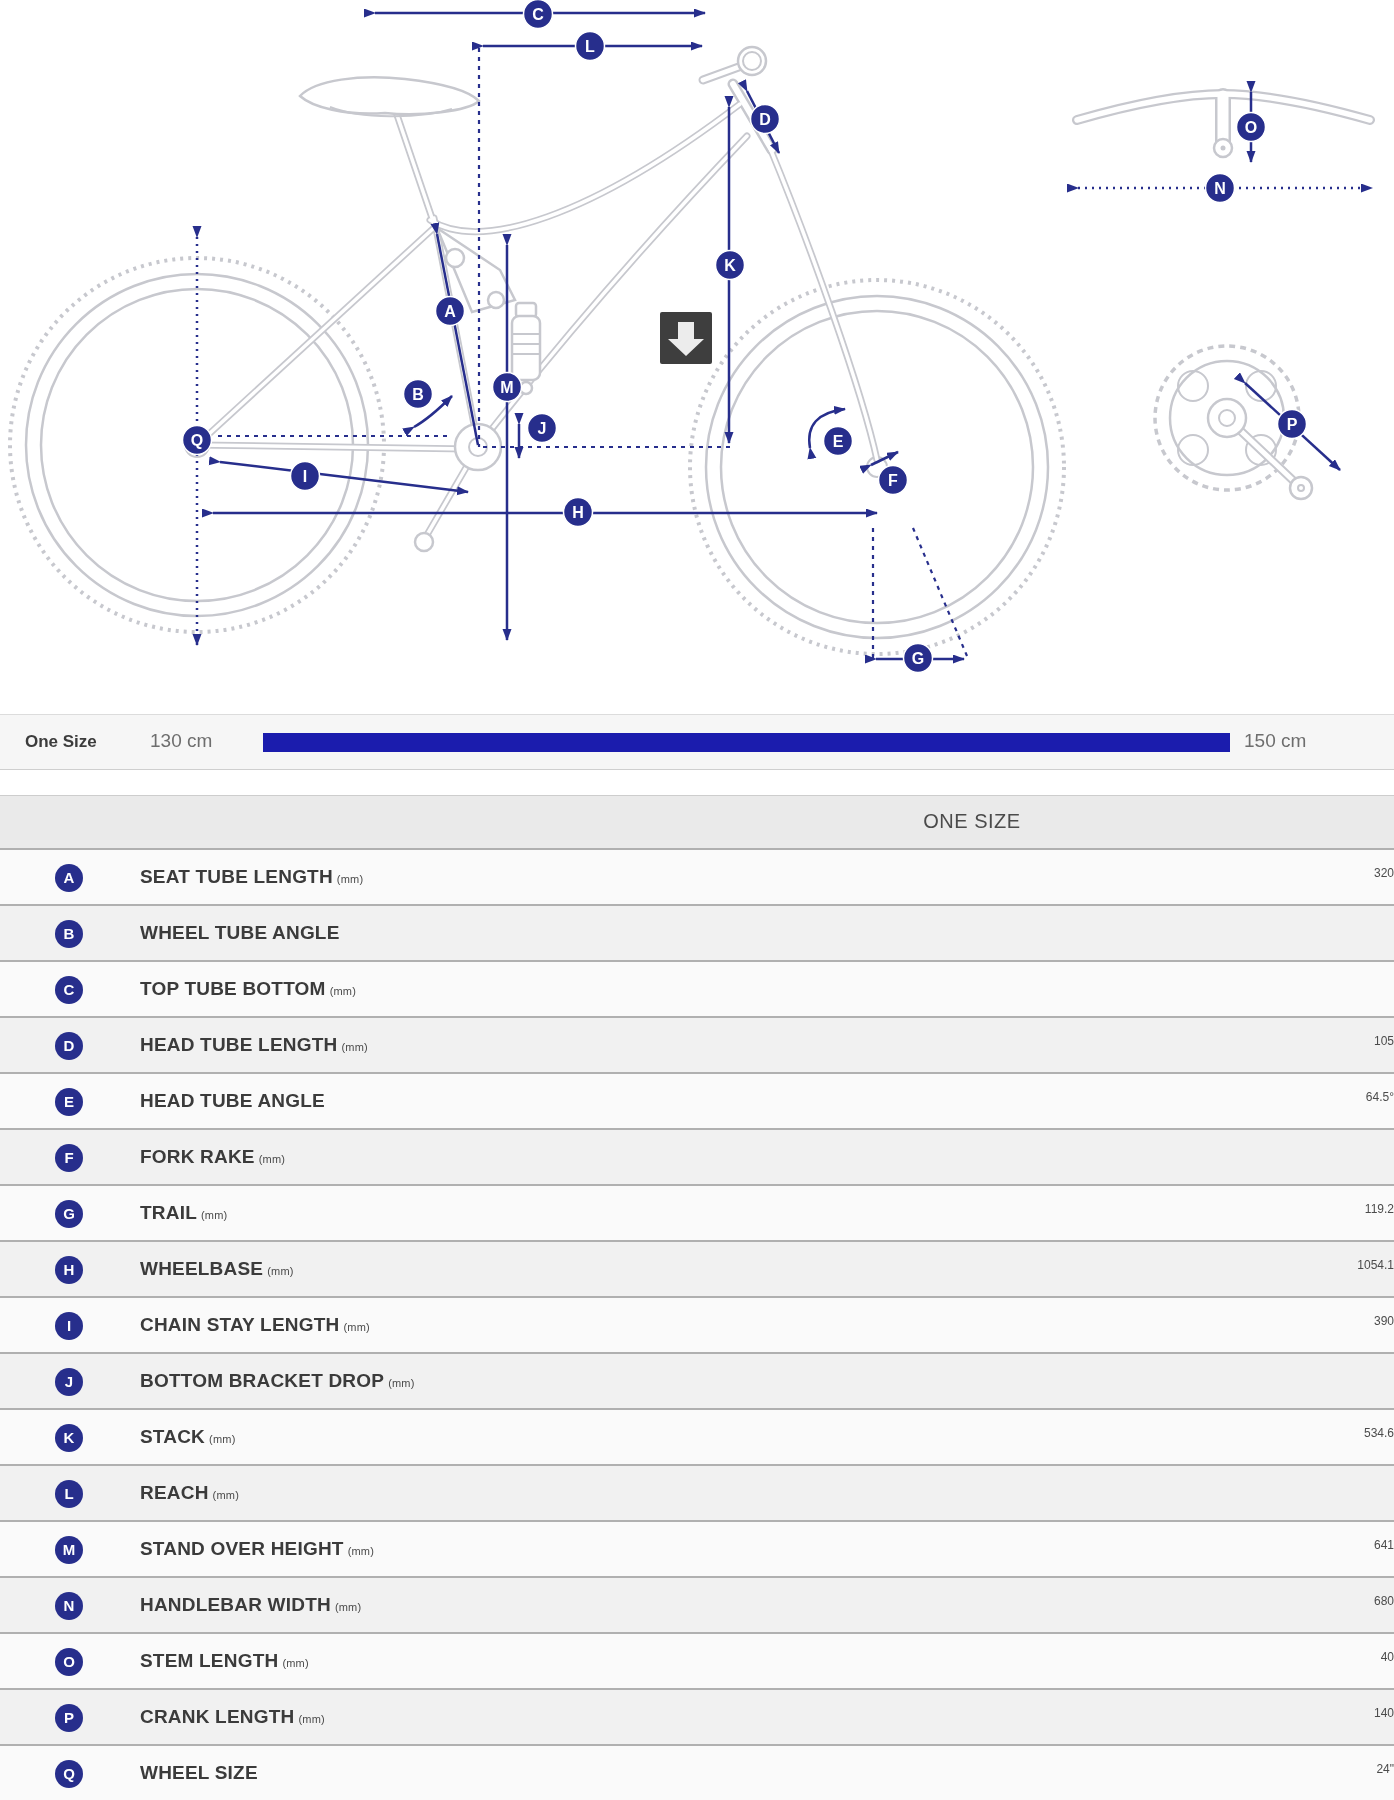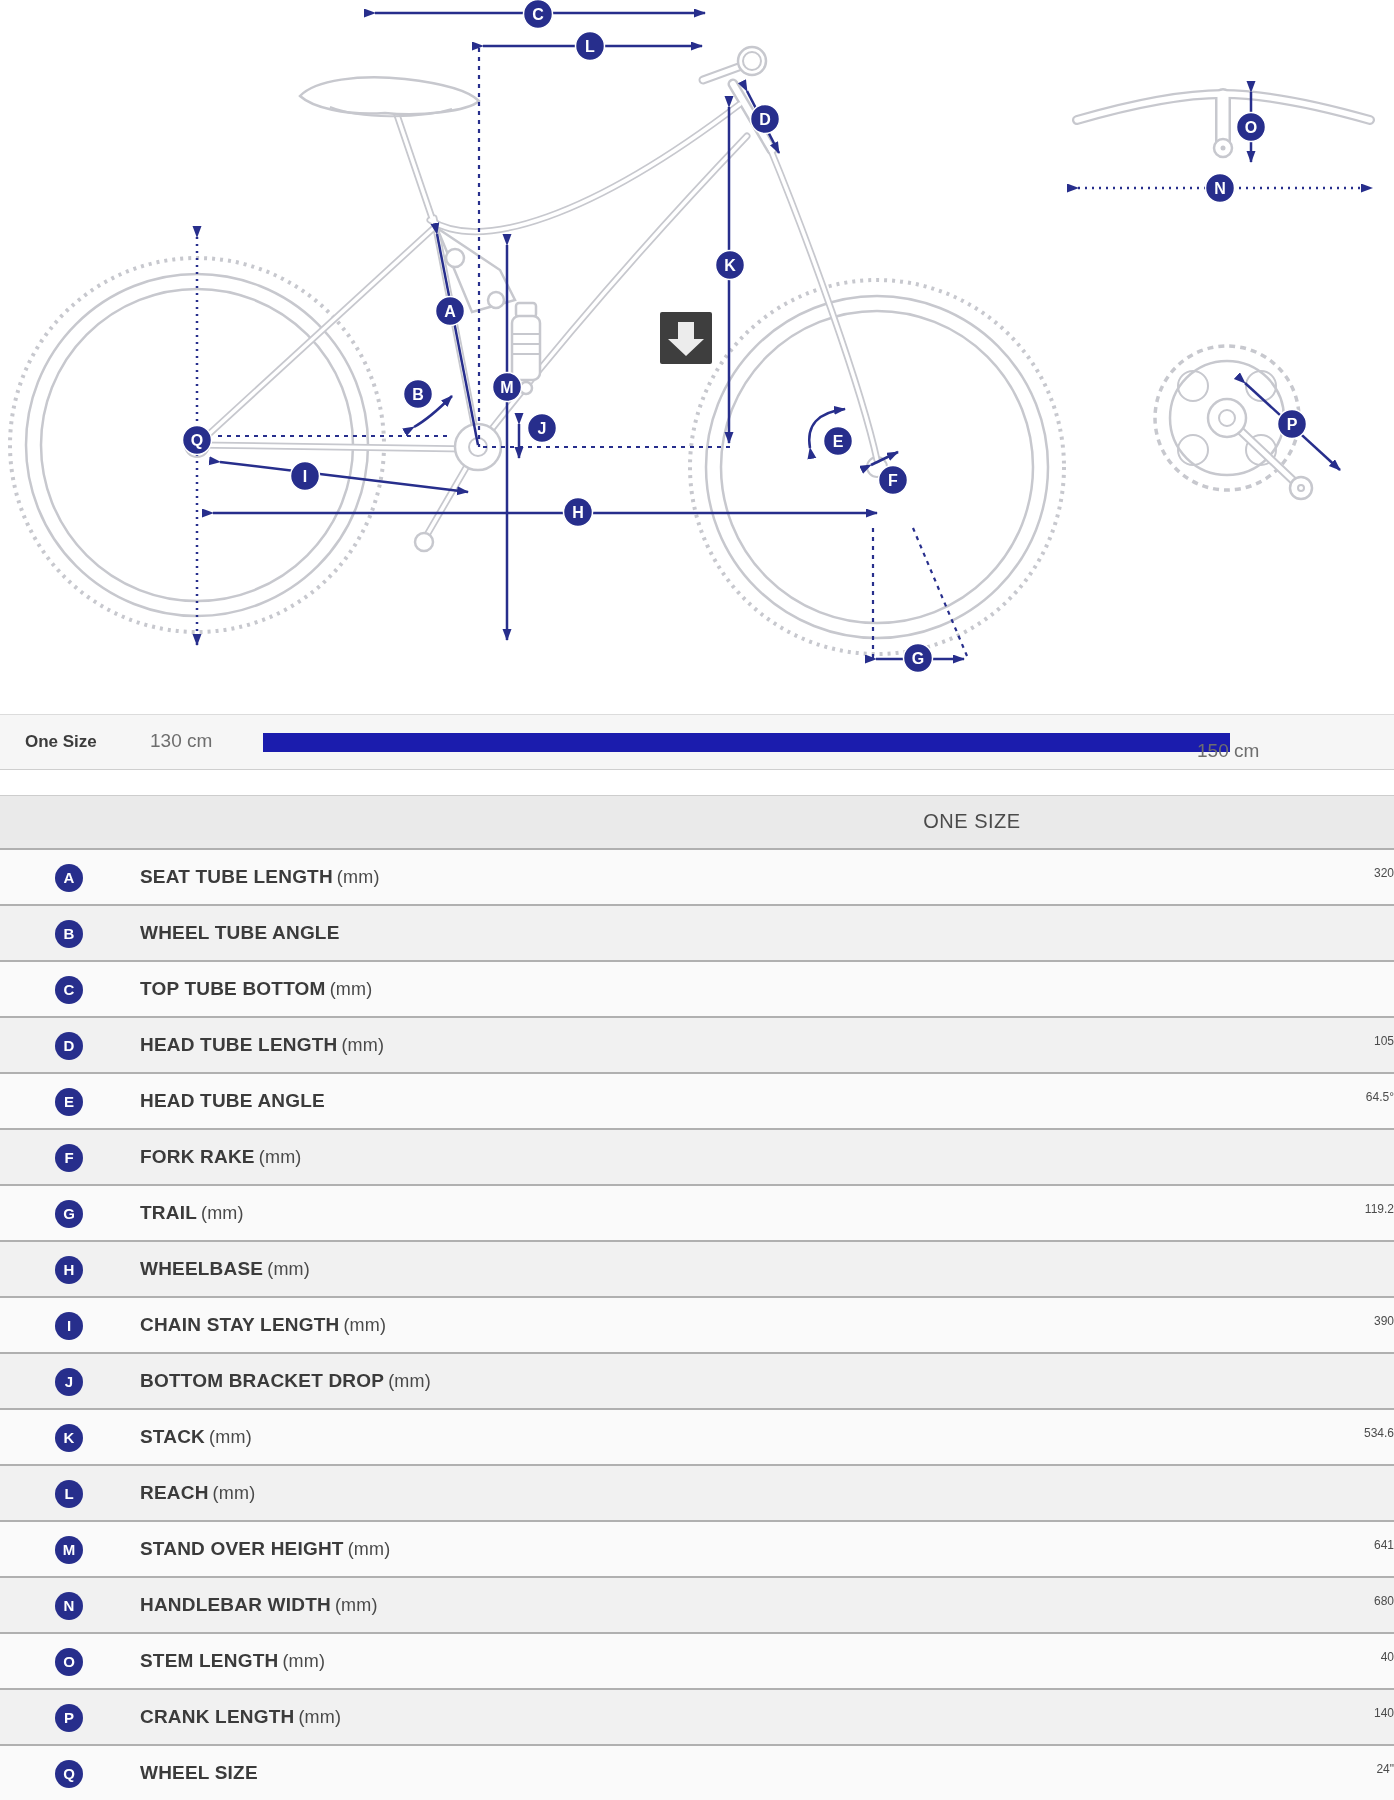--- a/index.html
+++ b/index.html
@@ -4,34 +4,34 @@
 <style>
   html,body{margin:0;padding:0;background:#fff;}
   body{width:1394px;height:1800px;position:relative;font-family:"Liberation Sans",sans-serif;overflow:hidden;}
   .diagram{width:1394px;height:714px;position:relative;background:#fff;}
   
   .size-strip{position:relative;height:56px;box-sizing:border-box;
     border-top:1px solid #dcdcdc;border-bottom:1px solid #cfcfcf;background:#f6f6f6;}
   .size-strip .one-size-label{position:absolute;left:25px;top:17px;font-size:17px;font-weight:700;color:#3c3c3c;}
   .size-strip .min-label{position:absolute;left:150px;width:106px;top:15px;text-align:left;font-size:19px;color:#6e6e6e;}
   .size-strip .range-bar{position:absolute;left:263px;top:18px;width:967px;height:19px;}
-  .size-strip .max-label{position:absolute;left:1197px;top:15px;font-size:19px;color:#6e6e6e;margin-top:10px;}
+  .size-strip .max-label{position:absolute;left:1244px;top:15px;font-size:19px;color:#6e6e6e;}
   .strip-gap{height:25px;background:#fff;}
   
   .geo-table{width:1394px;}
   .geo-header{position:relative;height:53px;background:#eaeaea;box-sizing:border-box;border-top:1px solid #cdcdcd;}
   .geo-header .value-head{position:absolute;left:550px;right:0;top:14px;text-align:center;
     font-size:20px;color:#4b4b4b;letter-spacing:.5px;}
   .geo-row{position:relative;height:56px;box-sizing:border-box;border-top:2px solid #b0b0b0;}
   .geo-row:nth-child(odd){background:#fafafa;}
   .geo-row:nth-child(even){background:#f1f1f1;}
   .geo-row .letter-badge{position:absolute;left:55px;top:14px;width:28px;height:28px;border-radius:50%;
     background:#272e8c;color:#fff;font-size:15px;font-weight:700;text-align:center;line-height:28px;}
   .geo-row .row-label{position:absolute;left:140px;top:16px;font-size:19px;font-weight:700;color:#3b3b3b;letter-spacing:.2px;}
-  .geo-row .row-unit{font-size:18px;font-weight:400;color:#4a4a4a;margin-left:4px;}
+  .geo-row .row-unit{font-size:11px;font-weight:400;color:#4a4a4a;margin-left:4px;}
   .geo-row .row-value{position:absolute;left:550px;right:0;top:16px;text-align:right;font-size:12px;color:#4b4b4b;}
 </style>
 </head>
 <body>
 
 <div class="diagram">
 <svg width="1394" height="714" viewBox="0 0 1394 714" xmlns="http://www.w3.org/2000/svg">
   <defs>
     <marker id="arw" markerUnits="userSpaceOnUse" markerWidth="13" markerHeight="10" refX="11" refY="4.5" orient="auto">
       <path d="M0,0 L12,4.5 L0,9 Z" fill="#272e8c"></path>
@@ -282,20 +282,21 @@
 
   <div class="geo-row">
     <span class="letter-badge">G</span>
     <span class="row-label"><b>TRAIL</b><span class="row-unit">(mm)</span></span>
     <span class="row-value">119.2</span>
   </div>
 
   <div class="geo-row">
     <span class="letter-badge">H</span>
     <span class="row-label"><b>WHEELBASE</b><span class="row-unit">(mm)</span></span>
+    <span class="row-value">1054.1</span>
   </div>
 
   <div class="geo-row">
     <span class="letter-badge">I</span>
     <span class="row-label"><b>CHAIN STAY LENGTH</b><span class="row-unit">(mm)</span></span>
     <span class="row-value">390</span>
   </div>
 
   <div class="geo-row">
     <span class="letter-badge">J</span>

